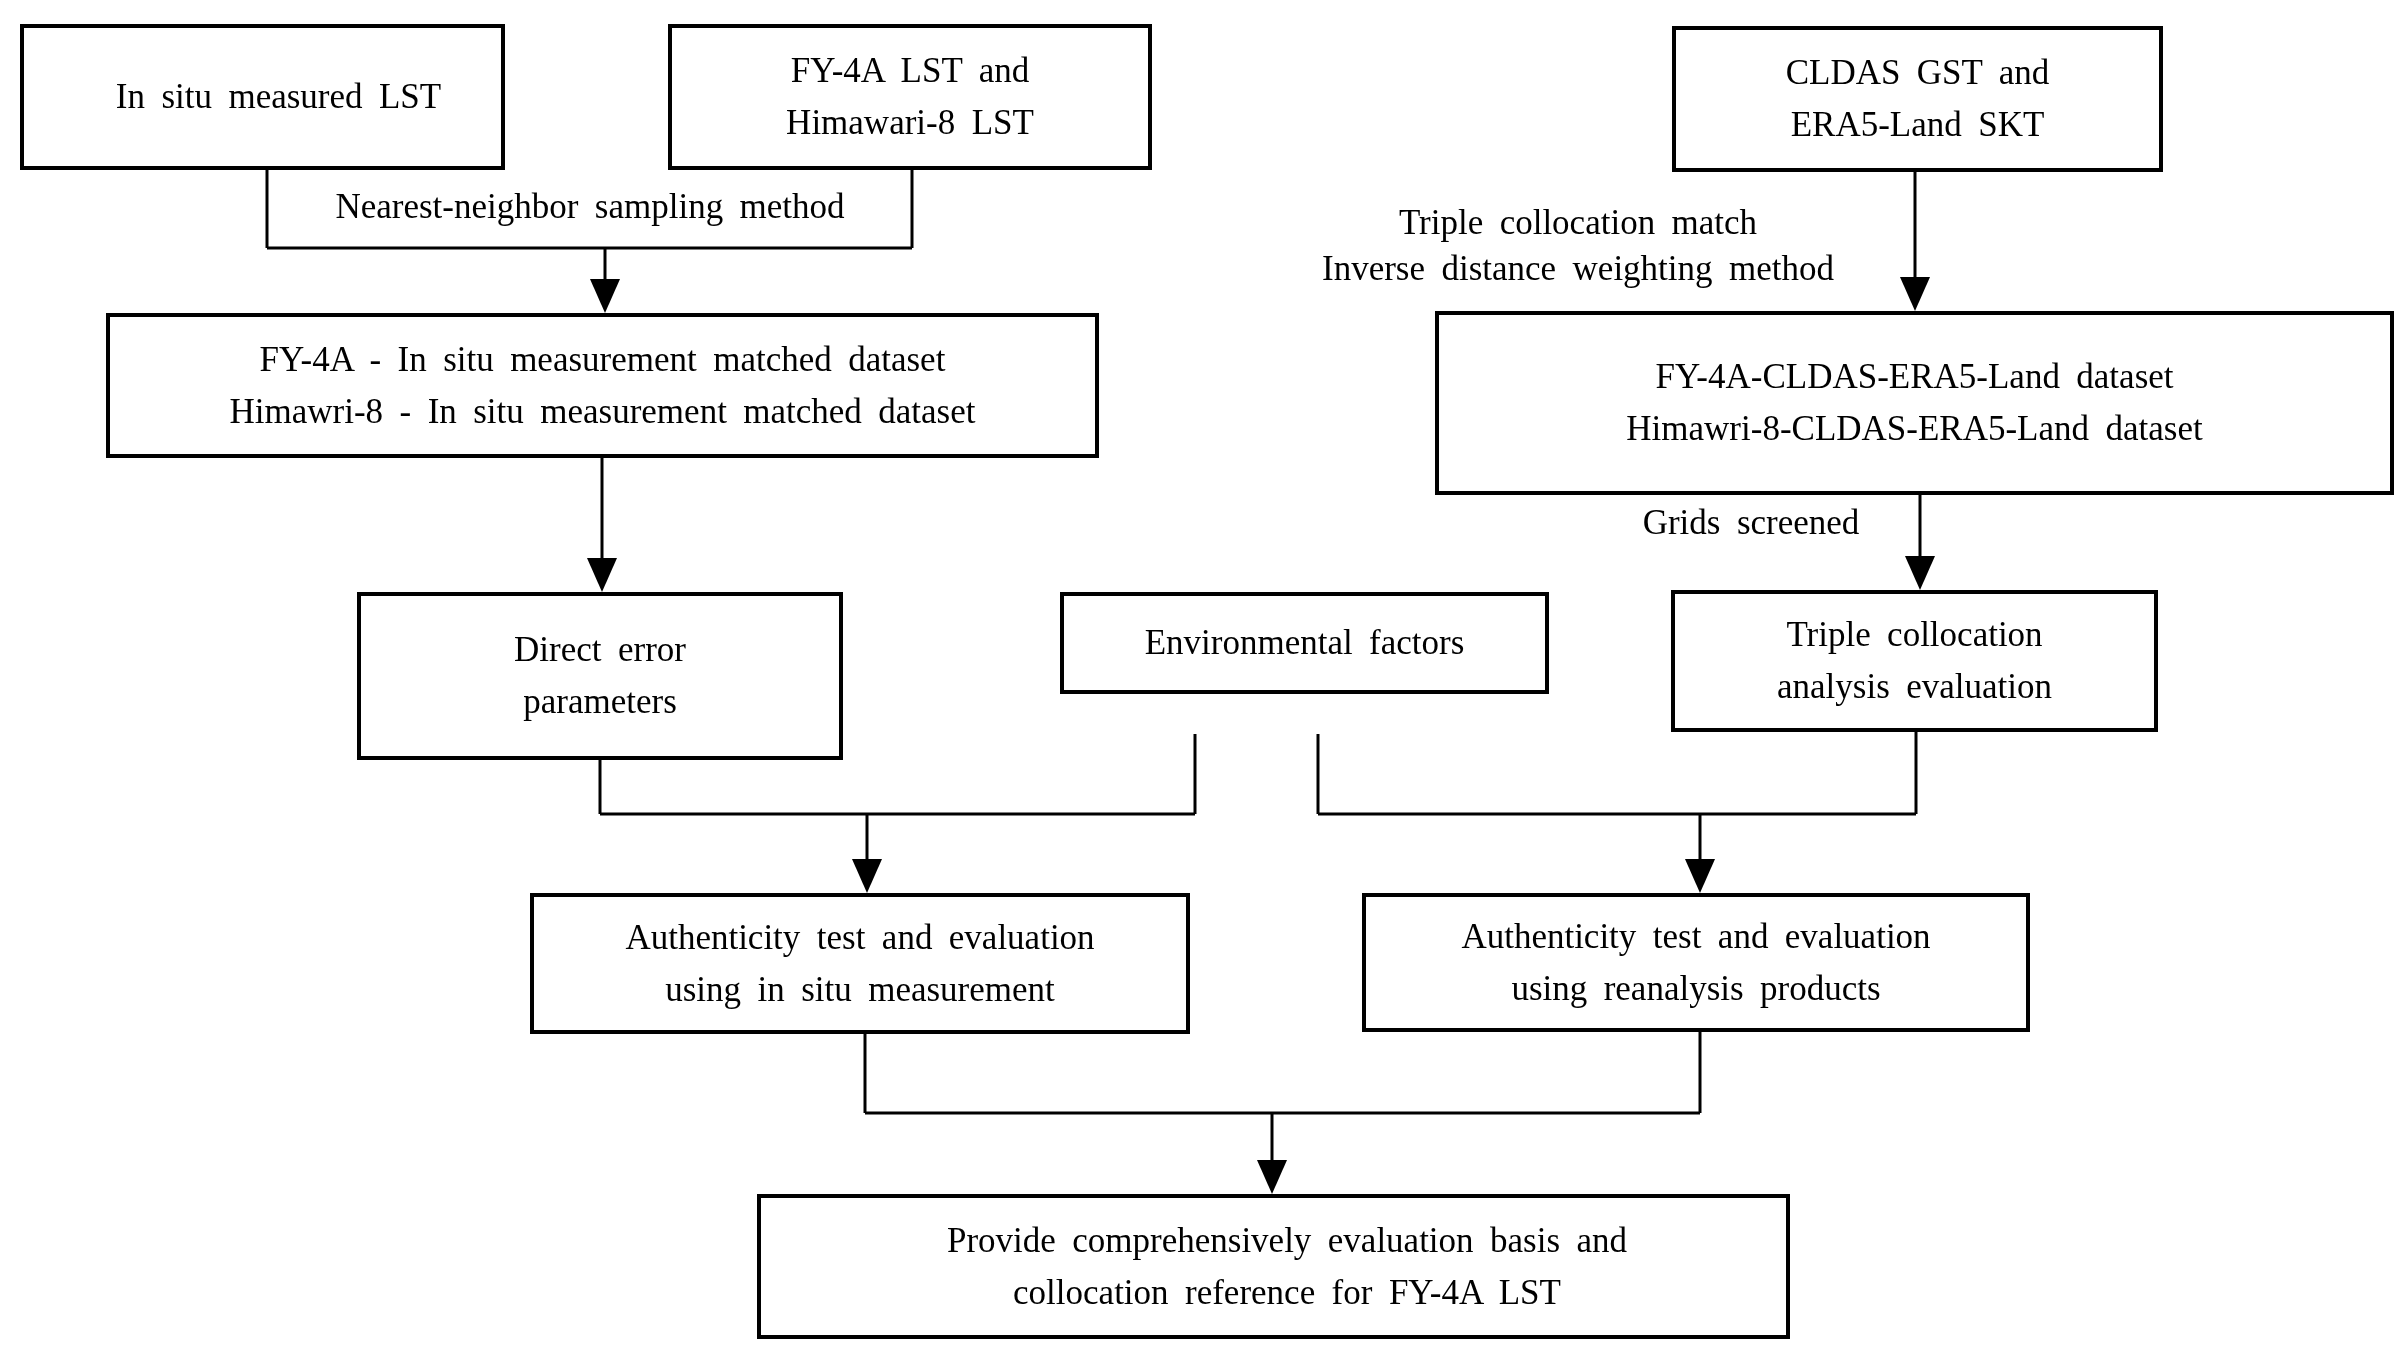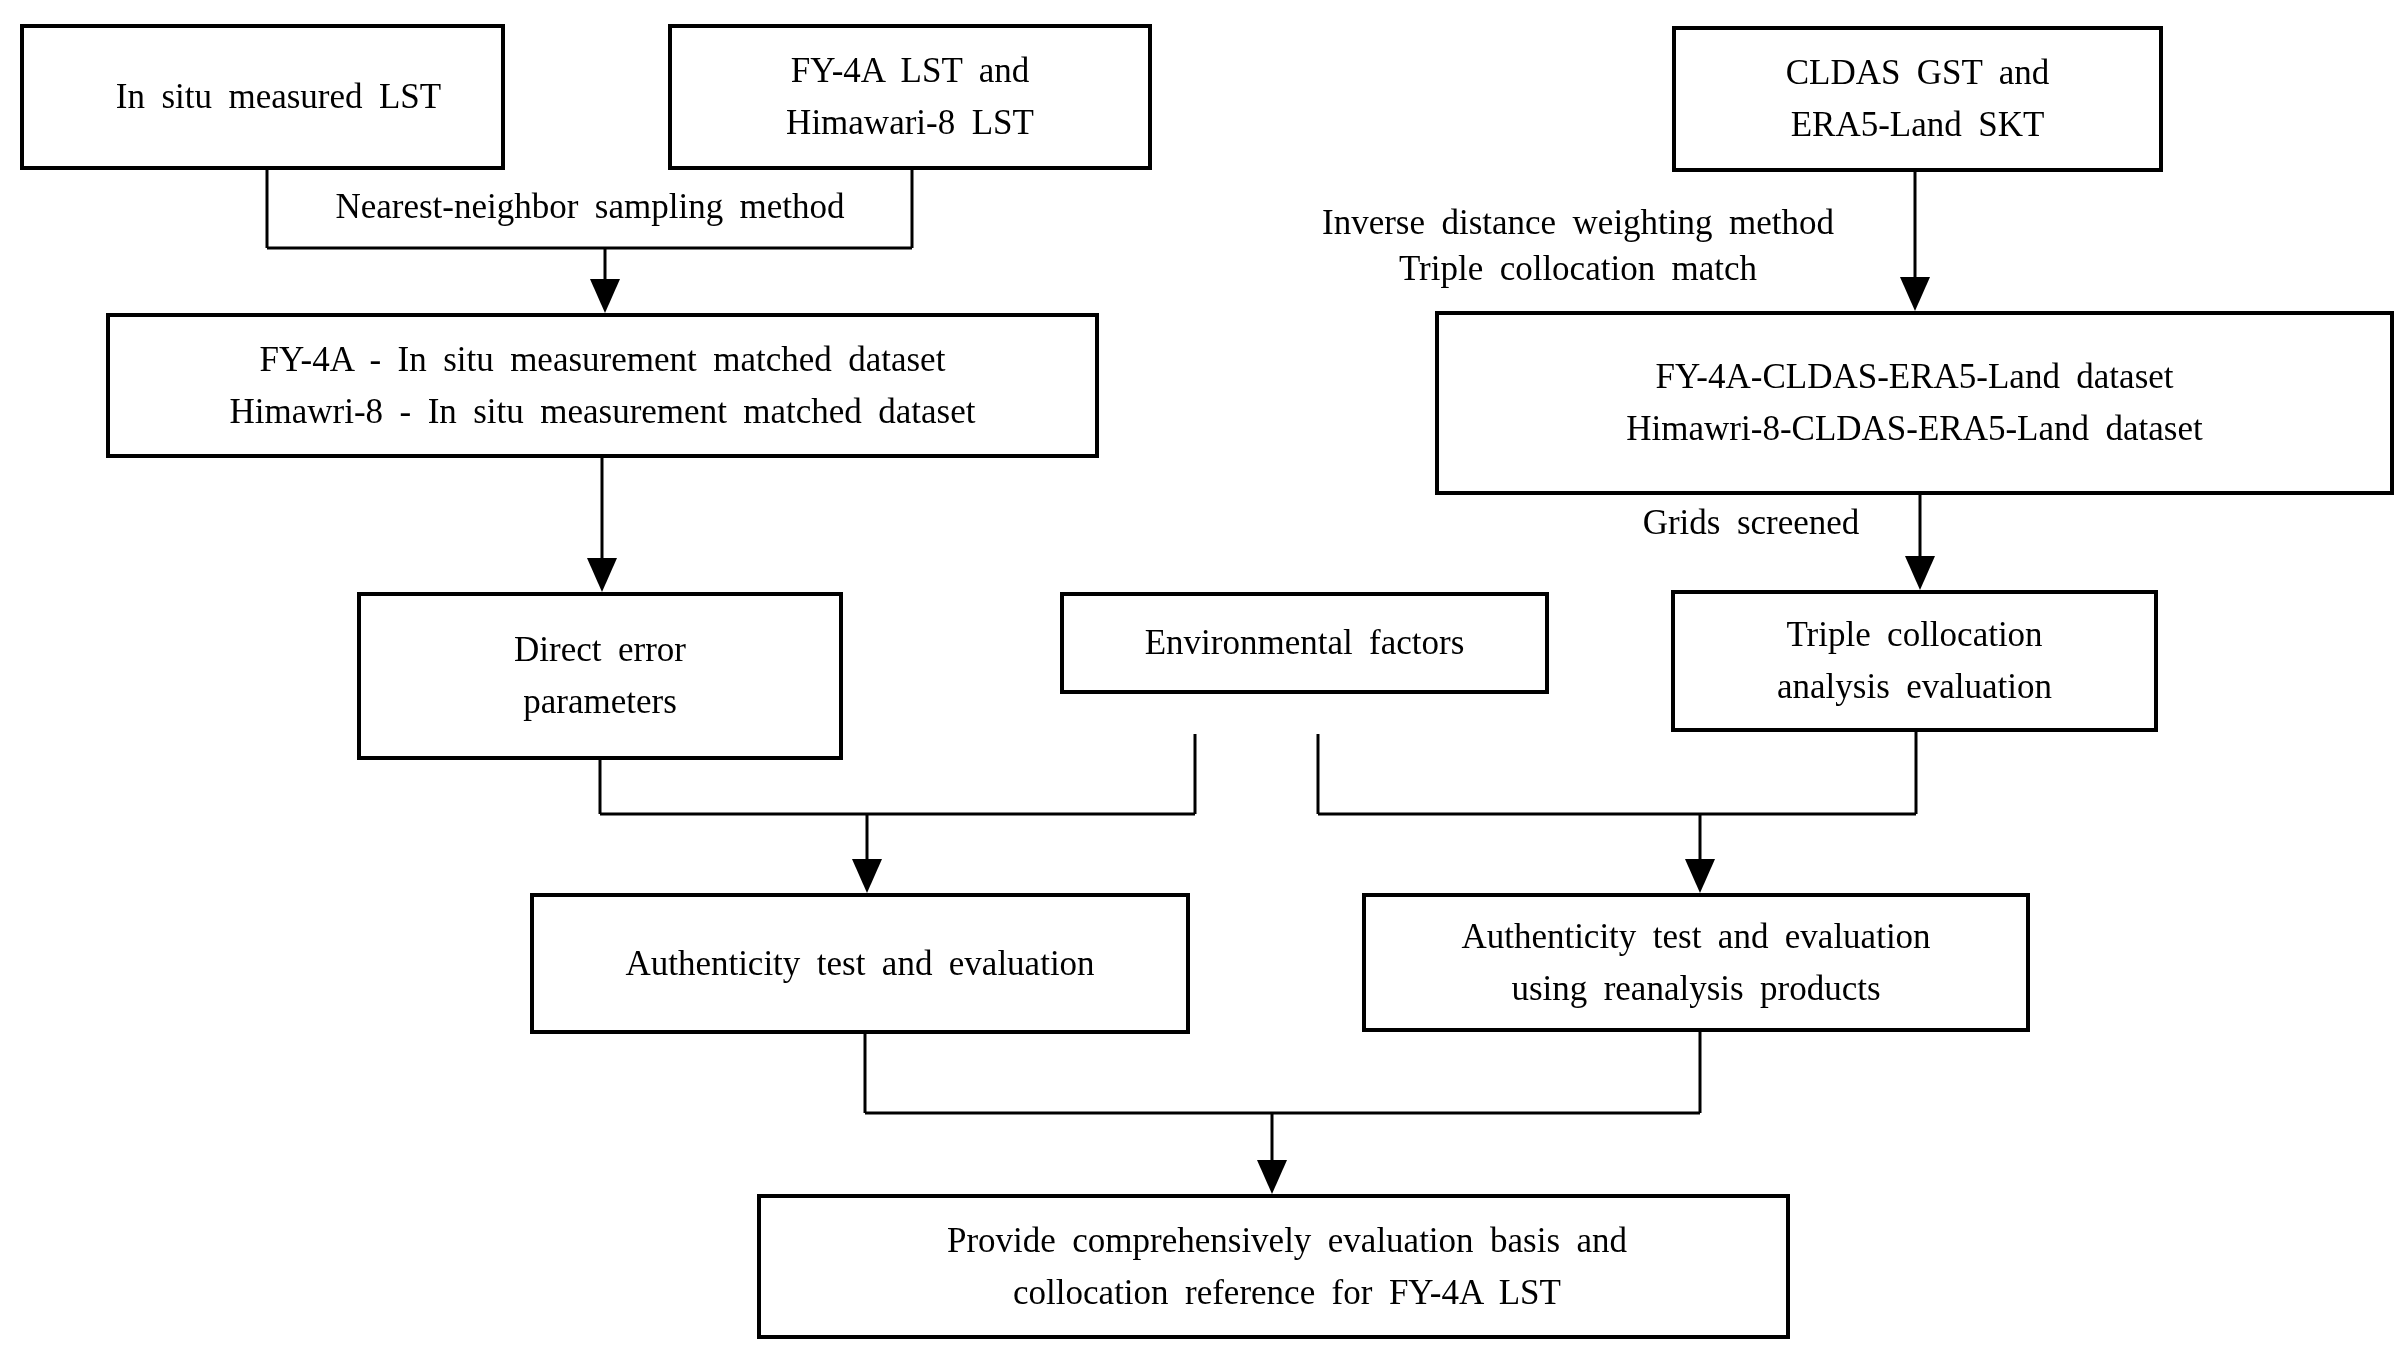--- a/index.html
+++ b/index.html
@@ -162,38 +162,39 @@
     <span>Environmental factors</span>
   </div>
 
   <div class="box" id="b8">
     <span>Triple collocation</span>
     <span>analysis evaluation</span>
   </div>
 
   <div class="box" id="b9">
     <span>Authenticity test and evaluation</span>
+    <span>using in situ measurement</span>
   </div>
 
   <div class="box" id="b10">
     <span>Authenticity test and evaluation</span>
     <span>using reanalysis products</span>
   </div>
 
   <div class="box" id="b11">
     <span>Provide comprehensively evaluation basis and</span>
     <span>collocation reference for FY-4A LST</span>
   </div>
 
   <div class="elabel" id="lab-nn">
     <span>Nearest-neighbor sampling method</span>
   </div>
 
   <div class="elabel" id="lab-idw">
+    <div>Triple collocation match</div>
     <div>Inverse distance weighting method</div>
-    <div>Triple collocation match</div>
   </div>
 
   <div class="elabel" id="lab-gs">
     <span>Grids screened</span>
   </div>
 
 </div>
 
 </body></html>

